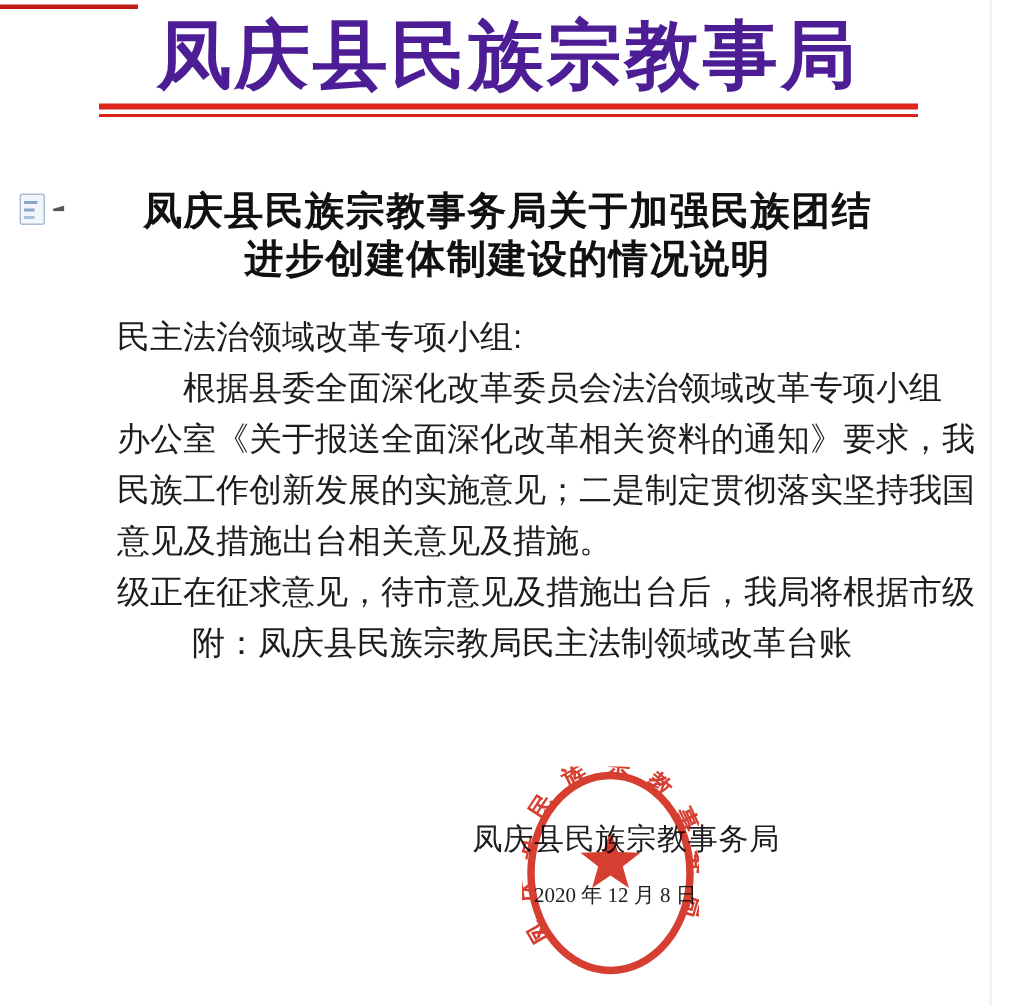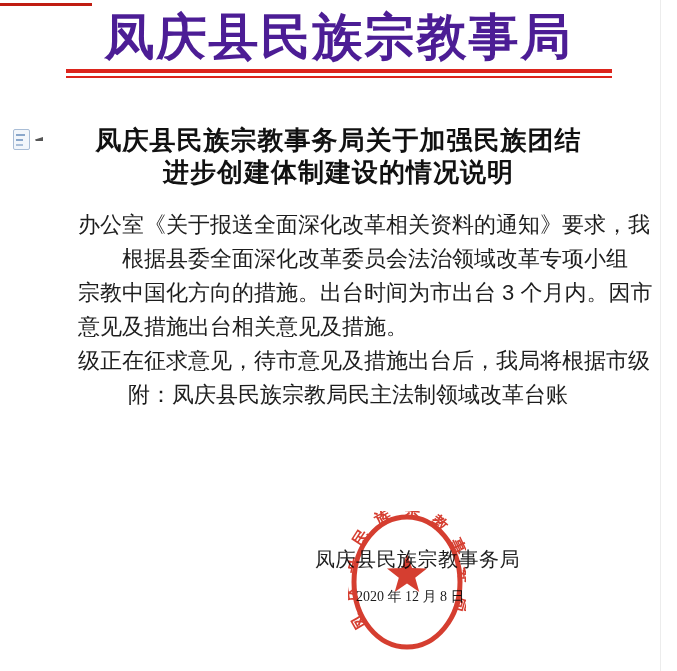--- a/index.html
+++ b/index.html
@@ -57,23 +57,24 @@
   <div class="rule rule-thin"></div>
 
   <div class="doc-title l1">凤庆县民族宗教事务局关于加强民族团结</div>
   <div class="doc-title l2">进步创建体制建设的情况说明</div>
 
   <div class="margin-icon"></div>
   <div class="margin-arrow"></div>
   <div class="edge-line"></div>
 
   <div class="body-block">
+    <div class="bline">民主法治领域改革专项小组:</div>
+    <div class="bline indent-2">根据县委全面深化改革委员会法治领域改革专项小组</div>
     <div class="bline">办公室《关于报送全面深化改革相关资料的通知》要求，我</div>
-    <div class="bline indent-2">根据县委全面深化改革委员会法治领域改革专项小组</div>
-    <div class="bline">宗教中国化方向的措施。出台时间为市出台 3 个月内。因市</div>
+    <div class="bline">民族工作创新发展的实施意见；二是制定贯彻落实坚持我国</div>
     <div class="bline">意见及措施出台相关意见及措施。</div>
     <div class="bline">级正在征求意见，待市意见及措施出台后，我局将根据市级</div>
     <div class="bline indent-attach">附：凤庆县民族宗教局民主法制领域改革台账</div>
   </div>
 
   <div class="signature">凤庆县民族宗教事务局</div>
   <div class="date">2020 年 12 月 8 日</div>
 
   <svg class="seal" width="118" height="142" viewBox="0 0 118 142" xmlns="http://www.w3.org/2000/svg">
     <ellipse cx="59" cy="71" rx="53" ry="65" fill="none" stroke="#d22d1e" stroke-width="5"></ellipse>

